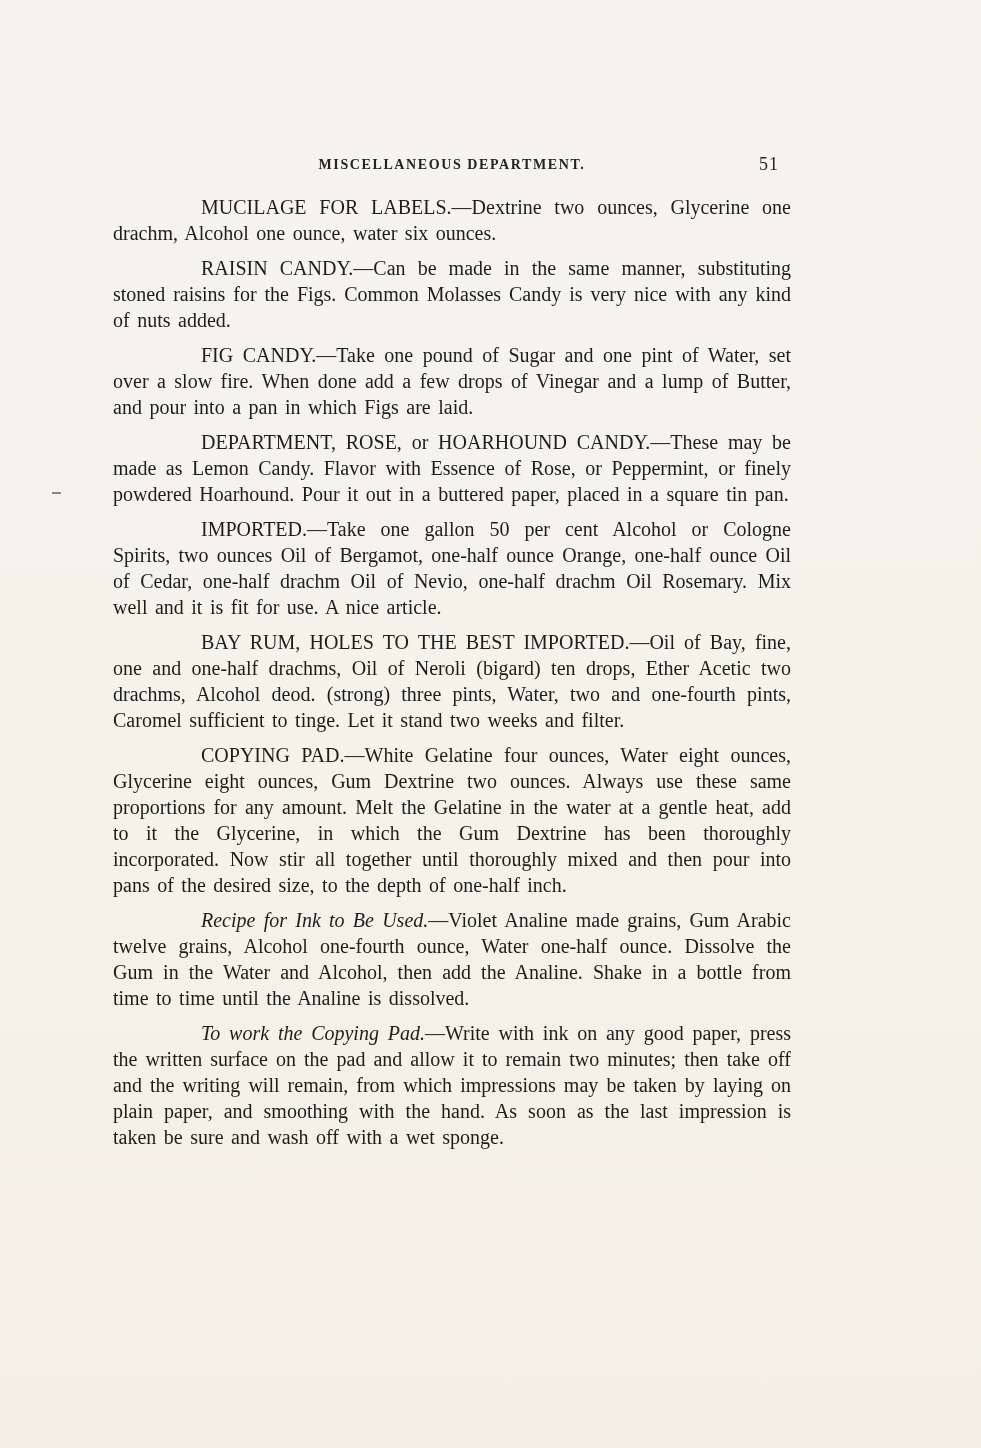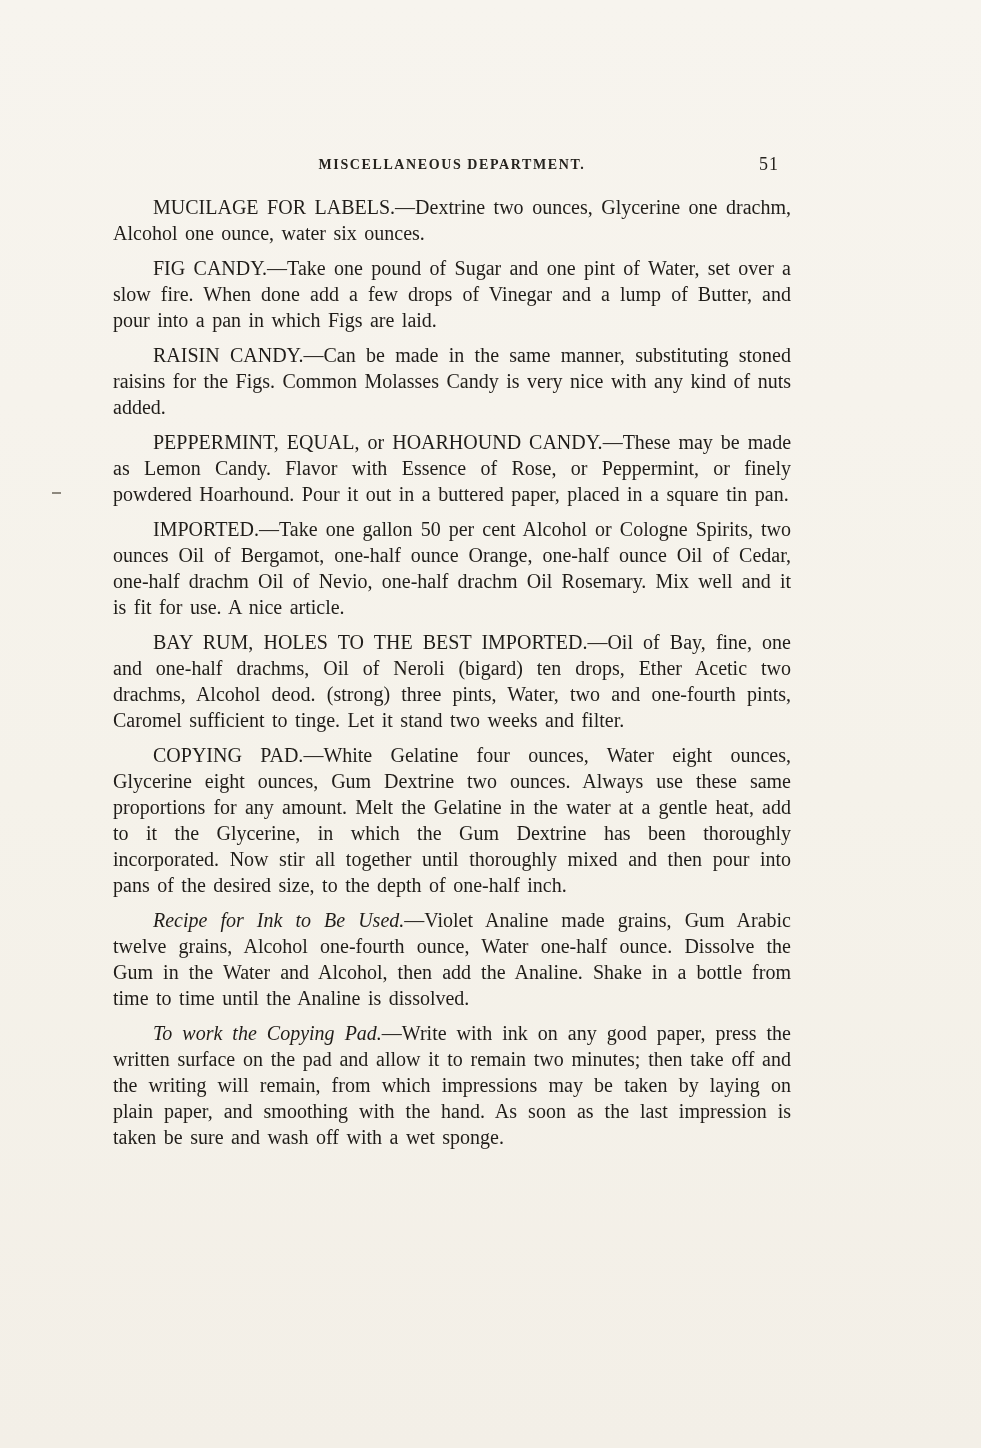--- a/index.html
+++ b/index.html
@@ -52,20 +52,21 @@
     font-size: 20px;
     line-height: 26px;
     word-spacing: 2.5px;
   }
   .para {
     margin: 0 0 9px 0;
     text-indent: 40px;
   }
   .lead {
     font-style: normal;
+    margin-left: 48px;
   }
   .lead.italic {
     font-style: italic;
   }
   .margin-mark {
     position: absolute;
     left: 52px;
     top: 492px;
     width: 9px;
     height: 2px;
@@ -76,22 +77,22 @@
 <body style="background: rgb(246, 243, 236); color: rgb(32, 29, 25);">
 
 <div class="page">
   <div class="header">
     <span class="running-title">MISCELLANEOUS DEPARTMENT.</span>
     <span class="page-number">51</span>
   </div>
   <span class="margin-mark"></span>
   <div class="content">
       <p class="para"><span class="lead">MUCILAGE FOR LABELS.</span><span>—Dextrine two ounces, Glycerine one drachm, Alcohol one ounce, water six ounces.</span></p>
+      <p class="para"><span class="lead">RAISIN CANDY.</span><span>—Can be made in the same manner, substituting stoned raisins for the Figs.  Common Molasses Candy is very nice with any kind of nuts added.</span></p>
       <p class="para"><span class="lead">FIG CANDY.</span><span>—Take one pound of Sugar and one pint of Water, set over a slow fire.  When done add a few drops of Vinegar and a lump of Butter, and pour into a pan in which Figs are laid.</span></p>
-      <p class="para"><span class="lead">RAISIN CANDY.</span><span>—Can be made in the same manner, substituting stoned raisins for the Figs.  Common Molasses Candy is very nice with any kind of nuts added.</span></p>
-      <p class="para"><span class="lead">PEPPERMINT, EQUAL, or HOARHOUND CANDY.</span><span>—These may be made as Lemon Candy.  Flavor with Essence of Rose, or Peppermint, or finely powdered Hoarhound.  Pour it out in a buttered paper, placed in a square tin pan.</span></p>
+      <p class="para"><span class="lead">DEPARTMENT, ROSE, or HOARHOUND CANDY.</span><span>—These may be made as Lemon Candy.  Flavor with Essence of Rose, or Peppermint, or finely powdered Hoarhound.  Pour it out in a buttered paper, placed in a square tin pan.</span></p>
       <p class="para"><span class="lead">IMPORTED.</span><span>—Take one gallon 50 per cent Alcohol or Cologne Spirits, two ounces Oil of Bergamot, one-half ounce Orange, one-half ounce Oil of Cedar, one-half drachm Oil of Nevio, one-half drachm Oil Rosemary.  Mix well and it is fit for use.  A nice article.</span></p>
       <p class="para"><span class="lead">BAY RUM, HOLES TO THE BEST IMPORTED.</span><span>—Oil of Bay, fine, one and one-half drachms, Oil of Neroli (bigard) ten drops, Ether Acetic two drachms, Alcohol deod. (strong) three pints, Water, two and one-fourth pints, Caromel sufficient to tinge.  Let it stand two weeks and filter.</span></p>
       <p class="para"><span class="lead">COPYING PAD.</span><span>—White Gelatine four ounces, Water eight ounces, Glycerine eight ounces, Gum Dextrine two ounces.  Always use these same proportions for any amount.  Melt the Gelatine in the water at a gentle heat, add to it the Glycerine, in which the Gum Dextrine has been thoroughly incorporated.  Now stir all together until thoroughly mixed and then pour into pans of the desired size, to the depth of one-half inch.</span></p>
       <p class="para"><span class="lead italic">Recipe for Ink to Be Used.</span><span>—Violet Analine made grains, Gum Arabic twelve grains, Alcohol one-fourth ounce, Water one-half ounce.  Dissolve the Gum in the Water and Alcohol, then add the Analine.  Shake in a bottle from time to time until the Analine is dissolved.</span></p>
       <p class="para"><span class="lead italic">To work the Copying Pad.</span><span>—Write with ink on any good paper, press the written surface on the pad and allow it to remain two minutes; then take off and the writing will remain, from which impressions may be taken by laying on plain paper, and smoothing with the hand.  As soon as the last impression is taken be sure and wash off with a wet sponge.</span></p>
     </div>
 </div>
 
 </body></html>

